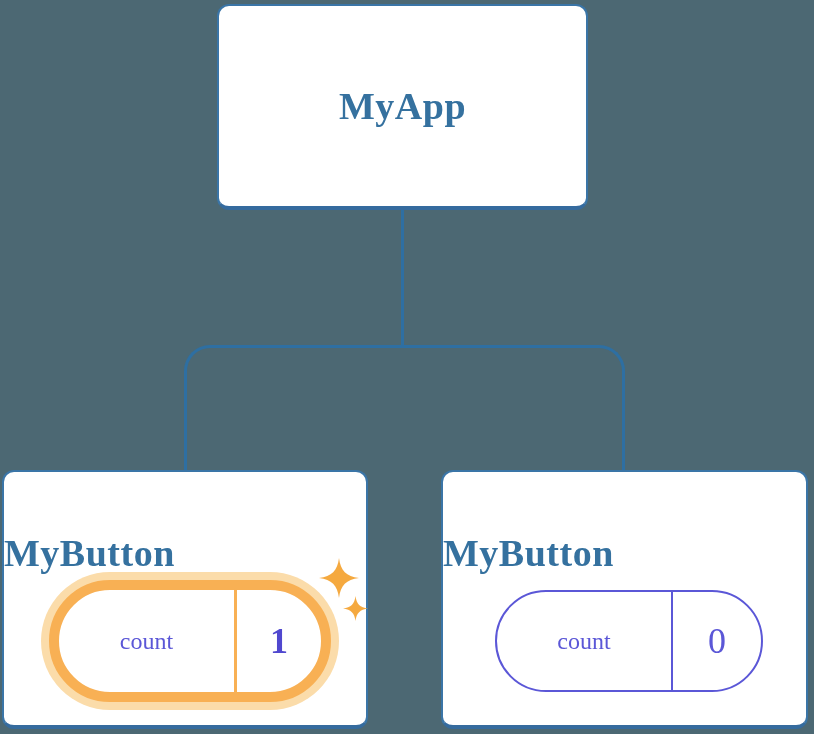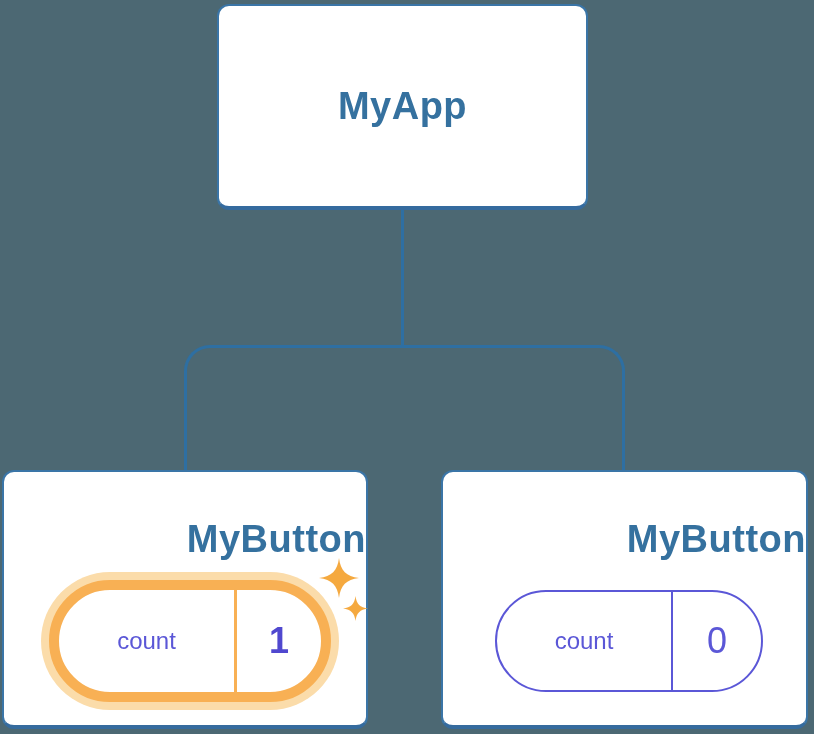--- a/index.html
+++ b/index.html
@@ -3,21 +3,21 @@
 <meta charset="utf-8">
 <style>
   * { box-sizing: border-box; margin: 0; padding: 0; }
   html, body { background: #4c6873; }
   .canvas {
     position: relative;
     width: 814px;
     height: 734px;
     background: var(--canvas-bg, #4c6873);
     overflow: hidden;
-    font-family: Liberation Sans, sans-serif;
+    font-family: Liberation Serif, serif;
     padding-left: 8px;
   }
   .card {
     position: absolute;
     background: #ffffff;
     border: 2px solid var(--card-border, #3a75a7);
     border-bottom: 4px solid var(--card-border-bottom, #356b9e);
     border-radius: 12px;
   }
   .root-card {
@@ -28,22 +28,22 @@
   .child-card-right { left: 441px; top: 470px; width: 367px; height: 259px; }
   .node-label {
     color: var(--node-label, #35719f);
     font-size: 38px;
     font-weight: 600;
     letter-spacing: 0.5px;
   }
   .child-card-left .node-label,
   .child-card-right .node-label {
     display: block;
-    text-align: right;
-    margin-top: 46px;
+    text-align: left;
+    margin-top: 59px;
   }
   .connector-vertical {
     position: absolute;
     left: 401px; top: 209px;
     width: 3px; height: 139px;
     background: var(--connector, #2e6fa2);
   }
   .connector-branch {
     position: absolute;
     left: 184px; top: 345px;

